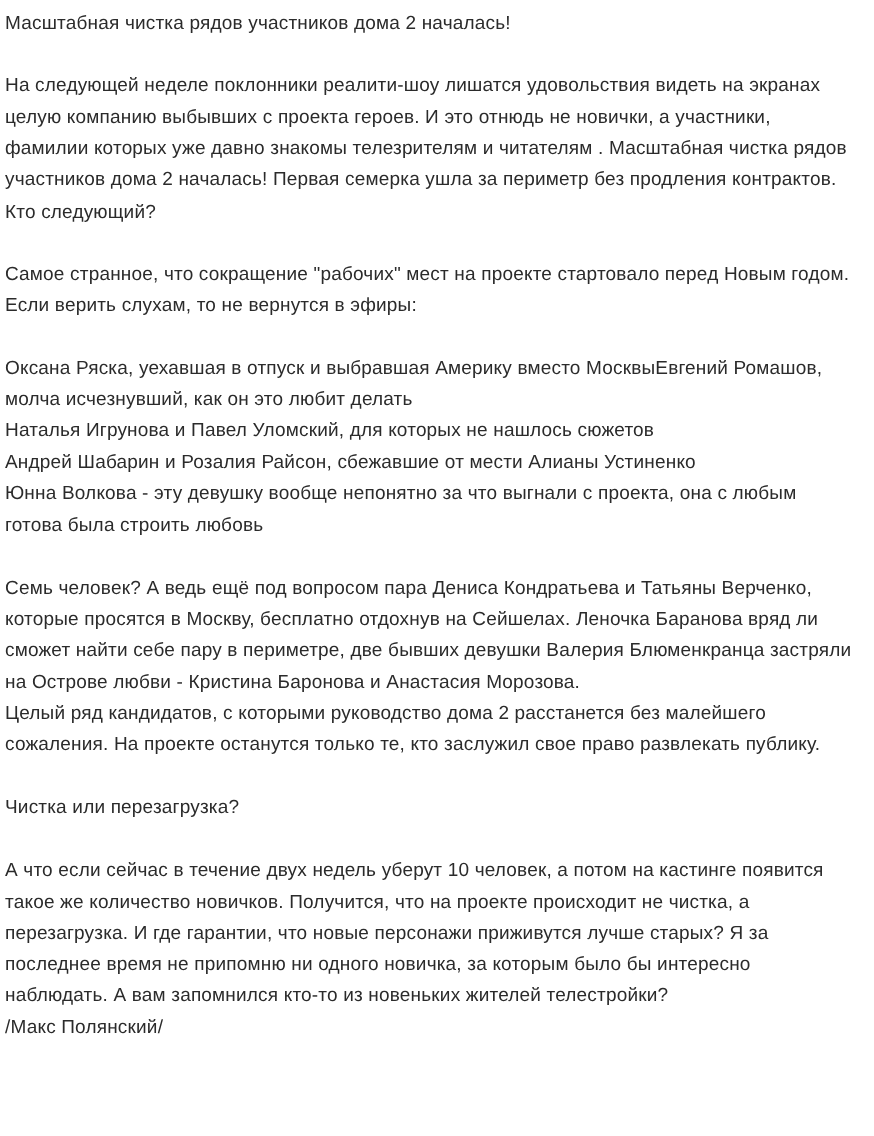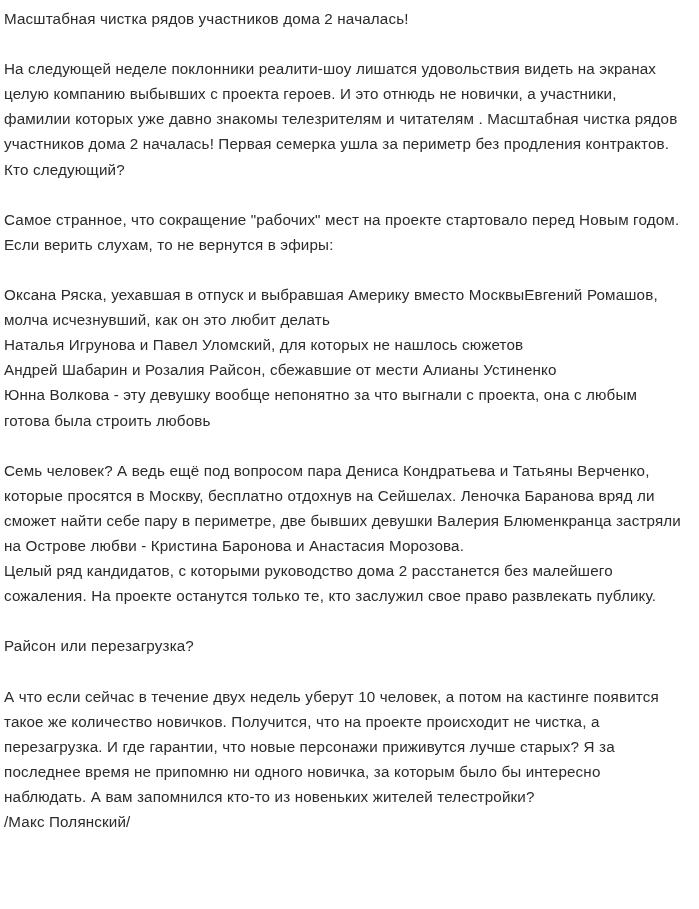--- a/index.html
+++ b/index.html
@@ -53,20 +53,20 @@
 Андрей Шабарин и Розалия Райсон, сбежавшие от мести Алианы Устиненко
 Юнна Волкова - эту девушку вообще непонятно за что выгнали с проекта, она с любым готова была строить любовь</p>
 
   <div class="spacer"></div>
 
   <p class="block">Семь человек? А ведь ещё под вопросом пара Дениса Кондратьева и Татьяны Верченко, которые просятся в Москву, бесплатно отдохнув на Сейшелах. Леночка Баранова вряд ли сможет найти себе пару в периметре, две бывших девушки Валерия Блюменкранца застряли на Острове любви - Кристина Баронова и Анастасия Морозова.
 Целый ряд кандидатов, с которыми руководство дома 2 расстанется без малейшего сожаления. На проекте останутся только те, кто заслужил свое право развлекать публику.</p>
 
   <div class="spacer"></div>
 
-  <p class="block">Райсон или перезагрузка?</p>
+  <p class="block">Чистка или перезагрузка?</p>
 
   <div class="spacer"></div>
 
   <p class="block">А что если сейчас в течение двух недель уберут 10 человек, а потом на кастинге появится такое же количество новичков. Получится, что на проекте происходит не чистка, а перезагрузка. И где гарантии, что новые персонажи приживутся лучше старых? Я за последнее время не припомню ни одного новичка, за которым было бы интересно наблюдать. А вам запомнился кто-то из новеньких жителей телестройки?
 /Макс Полянский/</p>
 
 </div>
 
 </body></html>

